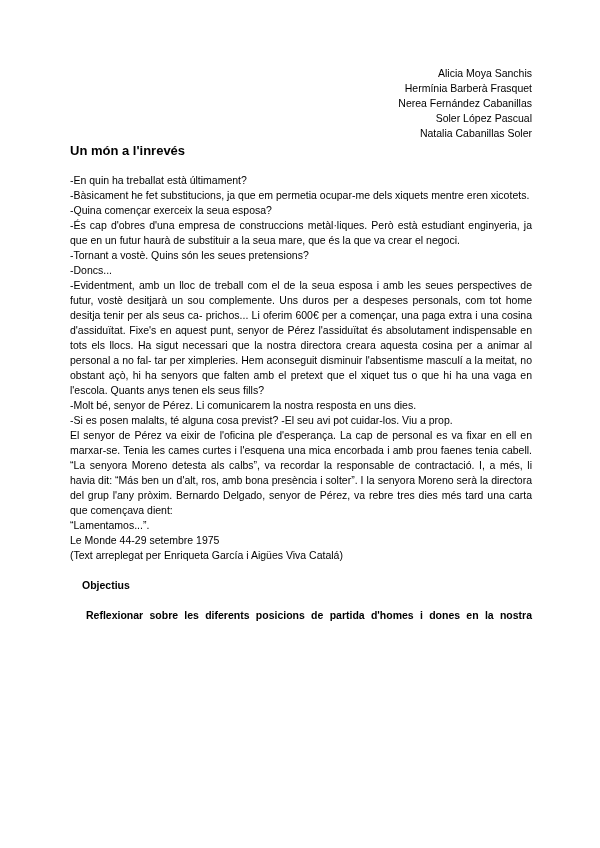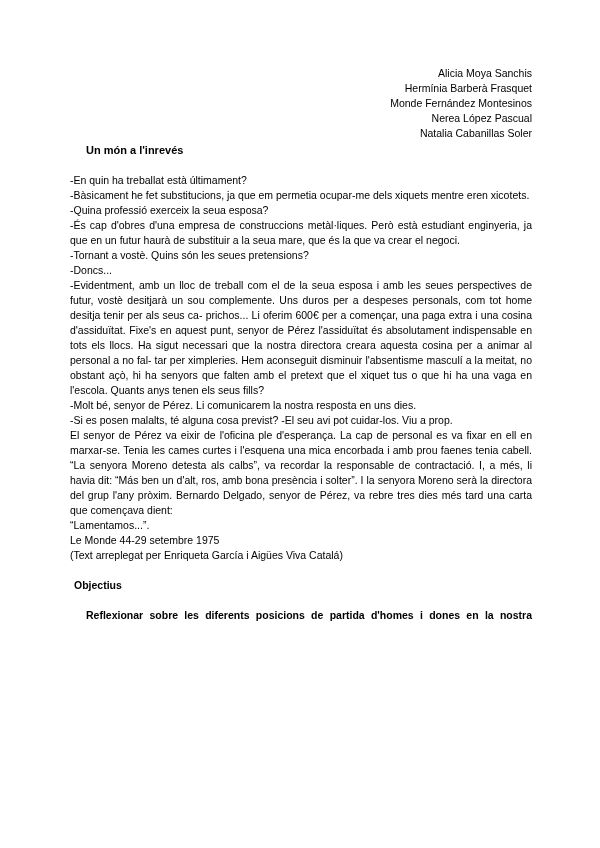--- a/index.html
+++ b/index.html
@@ -21,59 +21,59 @@
     overflow: hidden;
     border-radius: 27px;
   }
   .authors {
     text-align: right;
   }
   .author-line {
     white-space: nowrap;
   }
   .doc-title {
-    font-size: 11px;
+    font-size: 13px;
     font-weight: bold;
-    margin: 2px 0 15px 16px;
+    margin: 2px 0 15px 0;
     line-height: 15px;
   }
   p.body-par {
     margin: 0;
     text-align: justify;
   }
   h2.section-heading {
     font-size: 10.5px;
     font-weight: bold;
     line-height: 15px;
-    margin: 15px 0 0 4px;
+    margin: 15px 0 0 12px;
   }
   p.section-par {
     margin: 15px 0 0 16px;
     font-weight: bold;
     text-align: justify;
   }
 </style>
 </head>
 <body>
 
 <div class="page">
 
   <div class="authors">
     <div class="author-line">Alicia Moya Sanchis</div>
     <div class="author-line">Hermínia Barberà Frasquet</div>
-    <div class="author-line">Monde Fernández Montesinos</div>
-    <div class="author-line">Nerea López Pascual</div>
+    <div class="author-line">Nerea Fernández Cabanillas</div>
+    <div class="author-line">Soler López Pascual</div>
     <div class="author-line">Natalia Cabanillas Soler</div>
   </div>
 
   <h1 class="doc-title">Un món a l'inrevés</h1>
 
   <p class="body-par">-En quin ha treballat  està últimament?</p>
   <p class="body-par">-Bàsicament he fet substitucions, ja que em permetia ocupar-me dels xiquets mentre eren xicotets.</p>
-  <p class="body-par">-Quina professió exerceix la seua esposa?</p>
+  <p class="body-par">-Quina començar exerceix la seua esposa?</p>
   <p class="body-par">-És cap d'obres d'una empresa de construccions metàl·liques. Però està estudiant enginyeria, ja que en un futur haurà de substituir a la seua mare, que és la que va crear el negoci.</p>
   <p class="body-par">-Tornant a vostè. Quins són les seues pretensions?</p>
   <p class="body-par">-Doncs...</p>
   <p class="body-par">-Evidentment, amb un lloc de treball com el de la seua esposa i amb les seues perspectives de futur, vostè desitjarà un sou complemente. Uns duros per a despeses personals, com tot home desitja tenir per als seus ca- prichos... Li oferim 600€ per a començar, una paga extra i una cosina d'assiduïtat. Fixe's en aquest punt, senyor de Pérez l'assiduïtat és absolutament indispensable en tots els llocs. Ha sigut necessari que la nostra directora creara aquesta cosina per a animar al personal a no fal- tar per ximpleries. Hem aconseguit disminuir l'absentisme masculí a la meitat, no obstant açò, hi ha senyors que falten amb el pretext que el xiquet tus o que hi ha una vaga en l'escola. Quants anys tenen els seus fills?</p>
   <p class="body-par">-Molt bé, senyor de Pérez. Li comunicarem la nostra resposta en uns dies.</p>
   <p class="body-par">-Si es posen malalts, té alguna cosa previst? -El seu avi pot cuidar-los. Viu a prop.</p>
   <p class="body-par">El senyor de Pérez va eixir de l'oficina ple d'esperança. La cap de personal es va fixar en ell en marxar-se. Tenia les cames curtes i l'esquena una mica encorbada i amb prou faenes tenia cabell. “La senyora Moreno detesta als calbs”, va recordar la responsable de contractació. I, a més, li havia dit: “Más ben un d'alt, ros, amb bona presència i solter”. I la senyora Moreno serà la directora del grup l'any pròxim. Bernardo Delgado, senyor de Pérez, va rebre tres dies més tard una carta que començava dient:</p>
   <p class="body-par">“Lamentamos...”.</p>
   <p class="body-par">Le Monde 44-29 setembre 1975</p>
   <p class="body-par">(Text arreplegat per Enriqueta García i Aigües Viva Catalá)</p>

